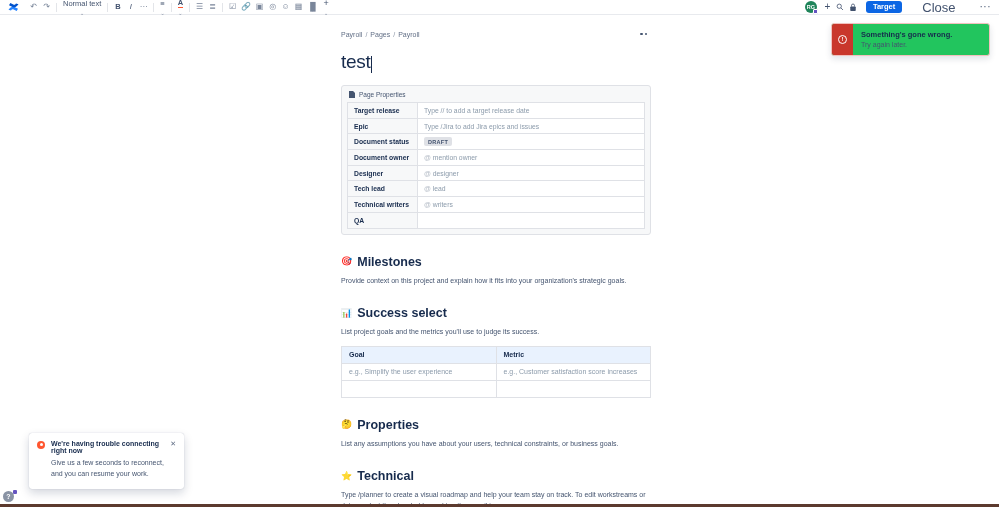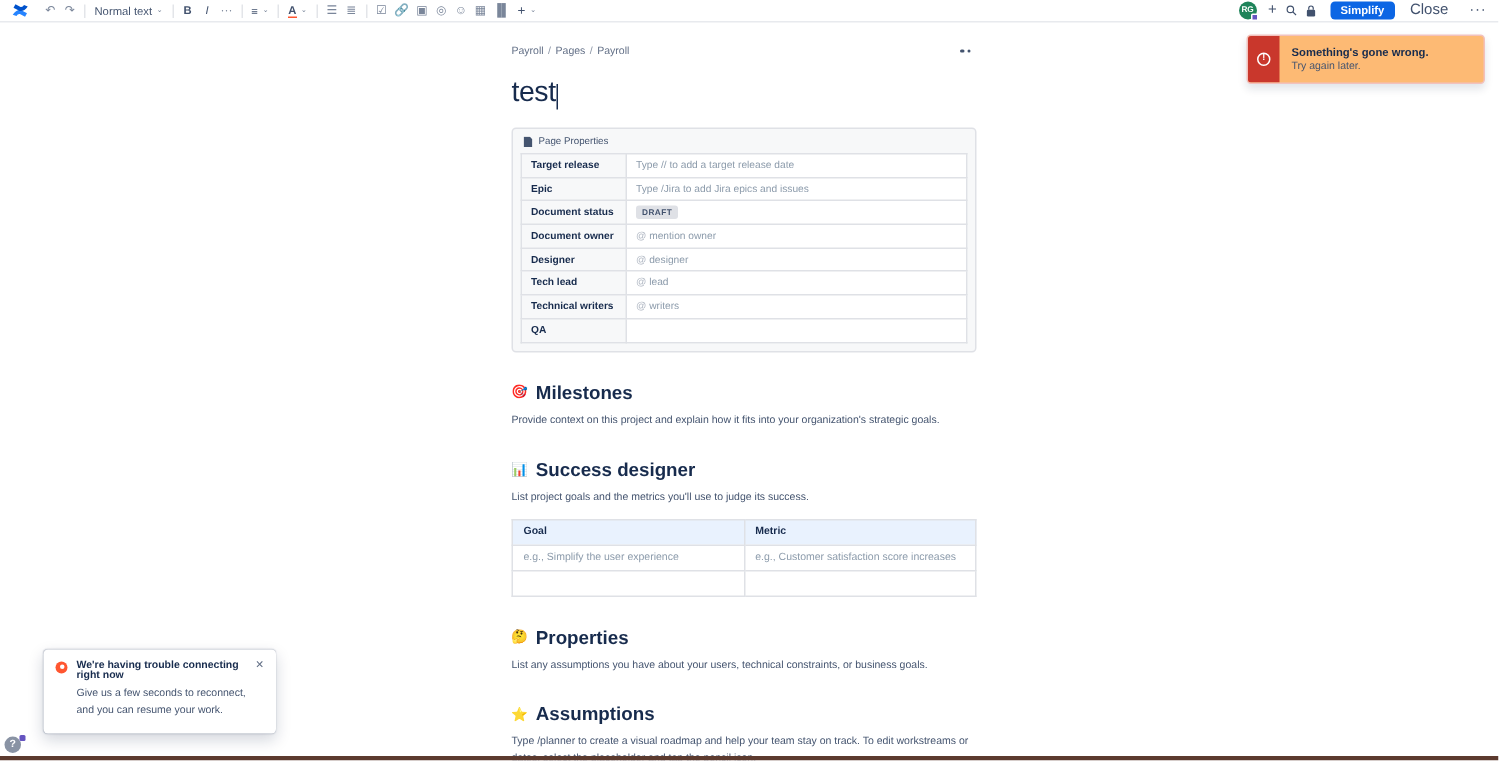--- a/index.html
+++ b/index.html
@@ -29,21 +29,21 @@
   }
   .tb-btn {
     height: 13px; min-width: 13px;
     display: flex; align-items: center; justify-content: center;
     color: #7a869a; padding: 0 2px; border-radius: 2px;
     font-size: 8px; line-height: 1;
   }
   .tb-sep { width: 1px; height: 9px; background: #e3e5e9; margin: 0 3px; }
   .tb-text {
     font-size: 7.5px; color: #44546f; padding: 0 3px;
-    display: flex; align-items: center; gap: 3px; white-space: nowrap;
+    display: flex; align-items: center; gap: 3px; white-space: nowrap; flex-direction: column;
   }
   .caret { font-size: 5px; color: #7a869a; line-height: 1; }
   .tb-spacer { flex: 1; }
 
   .avatar {
     position: relative;
     width: 12px; height: 12px; border-radius: 50%;
     background: #1f845a; color: #fff;
     font-size: 5.5px; font-weight: bold;
     display: flex; align-items: center; justify-content: center;
@@ -56,29 +56,29 @@
   }
   .publish-btn {
     background: #0c66e4; color: #fff;
     font-size: 7.5px; font-weight: bold;
     border-radius: 3px;
     padding: 2.5px 7px;
     margin-left: 6px;
     line-height: 1;
   }
   .close-btn {
-    font-size: 10px; color: #42526e; padding: 0 10px; line-height: 1;
+    font-size: 13px; color: #42526e; padding: 0 20px; line-height: 1;
   }
   .more-btn { font-size: 10px; color: #42526e; padding: 0 4px; letter-spacing: 0.5px; line-height: 1; }
 
   
   .flag {
     position: absolute; top: 23px; right: 9px;
     width: 159px;
-    background: #fdba74;
+    background: #22c55e;
     border-radius: 3px;
     border: 1px solid #f2c1bd;
     box-shadow: 0 3px 6px rgba(9,30,66,0.12);
     display: flex;
     overflow: hidden;
     margin-left: 32px;
   }
   .flag-stripe { width: 21px; background: #c9372c; flex: none;
     display: flex; align-items: center; justify-content: center; }
   .flag-icon {
@@ -270,21 +270,21 @@
         <circle cx="6.5" cy="6.5" r="4.3" fill="none" stroke="#42526e" stroke-width="1.6"></circle>
         <line x1="9.8" y1="9.8" x2="14" y2="14" stroke="#42526e" stroke-width="1.6"></line>
       </svg>
     </div>
     <div class="tb-btn">
       <svg width="8" height="9" viewBox="0 0 16 18" aria-hidden="true">
         <rect x="2.5" y="7" width="11" height="9" rx="1.6" fill="#42526e"></rect>
         <path d="M5 7V5a3 3 0 016 0v2" fill="none" stroke="#42526e" stroke-width="1.6"></path>
       </svg>
     </div>
-    <div class="publish-btn">Simplify</div>
+    <div class="publish-btn">Target</div>
     <div class="close-btn">Close</div>
     <div class="more-btn">···</div>
   </div>
 
   <div class="flag">
     <div class="flag-stripe">
       <div class="flag-icon">!</div>
     </div>
     <div class="flag-body">
       <div class="flag-title">Something's gone wrong.</div>
@@ -370,21 +370,21 @@
       </div>
 
       <div class="section-h">
         <span class="emoji">🎯</span>
         <span>Milestones</span>
       </div>
       <div class="section-p">Provide context on this project and explain how it fits into your organization's strategic goals.</div>
 
       <div class="section-h">
         <span class="emoji">📊</span>
-        <span>Success designer</span>
+        <span>Success select</span>
       </div>
       <div class="section-p">List project goals and the metrics you'll use to judge its success.</div>
 
       <table class="grid">
         <tbody>
             <tr>
           <th>Goal</th>
           <th>Metric</th>
         </tr>
         <tr>
@@ -399,21 +399,21 @@
         </table>
 
       <div class="section-h">
         <span class="emoji">🤔</span>
         <span>Properties</span>
       </div>
       <div class="section-p">List any assumptions you have about your users, technical constraints, or business goals.</div>
 
       <div class="section-h">
         <span class="emoji">⭐</span>
-        <span>Assumptions</span>
+        <span>Technical</span>
       </div>
       <div class="section-p">Type /planner to create a visual roadmap and help your team stay on track. To edit workstreams or dates, select the placeholder and tap the pencil icon.</div>
 
     </div>
   </div>
 
   <div class="toast">
     <div class="toast-row">
       <span class="toast-icon">
           <i></i>

